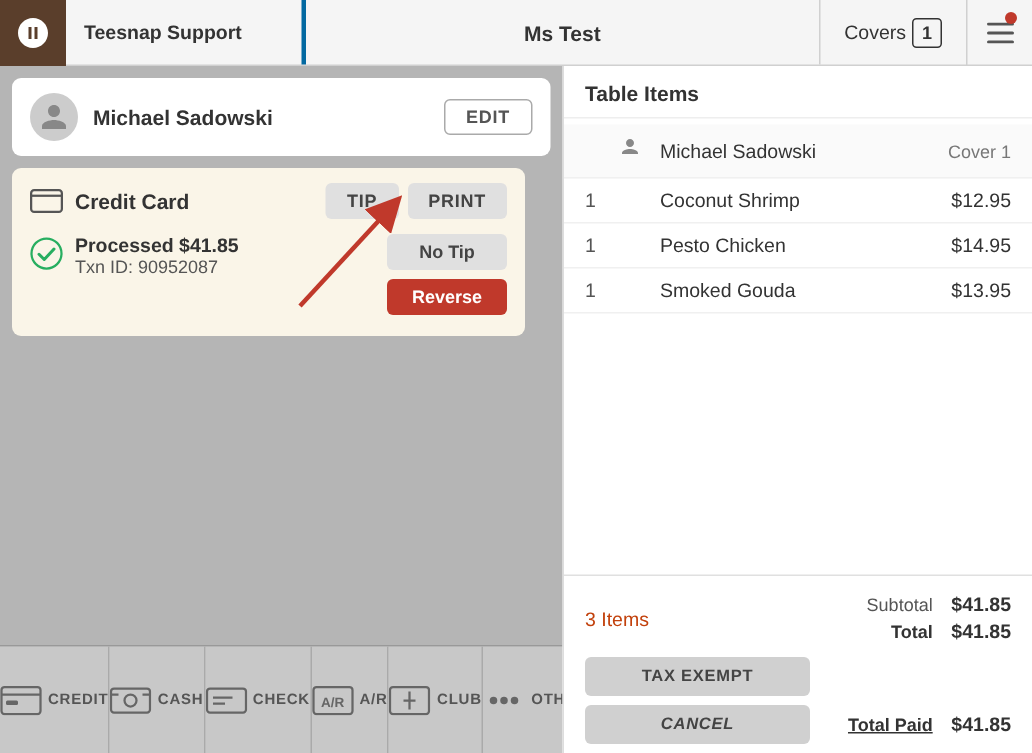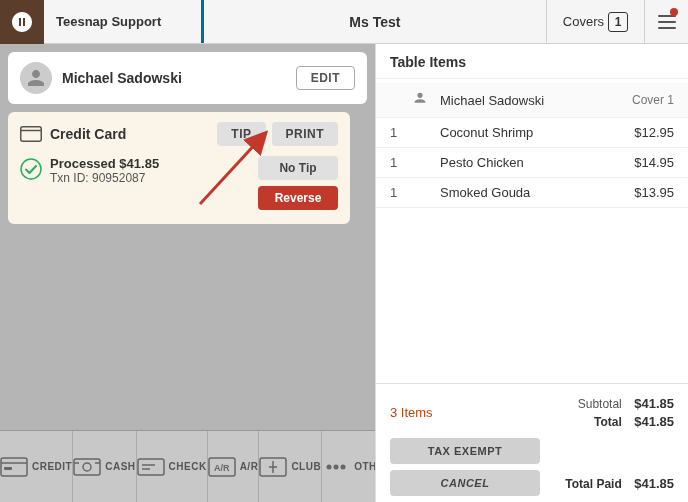--- a/index.html
+++ b/index.html
@@ -435,20 +435,21 @@
       font-style: italic;
     }
     .paid-block {
       flex: 1;
       text-align: right;
     }
     .paid-label {
       font-size: 12px;
       font-weight: 700;
       color: #333;
+      text-decoration: underline;
     }
     .paid-value {
       font-size: 13px;
       font-weight: 700;
       color: #333;
     }
 
     
     .arrow-overlay {
       position: absolute;

